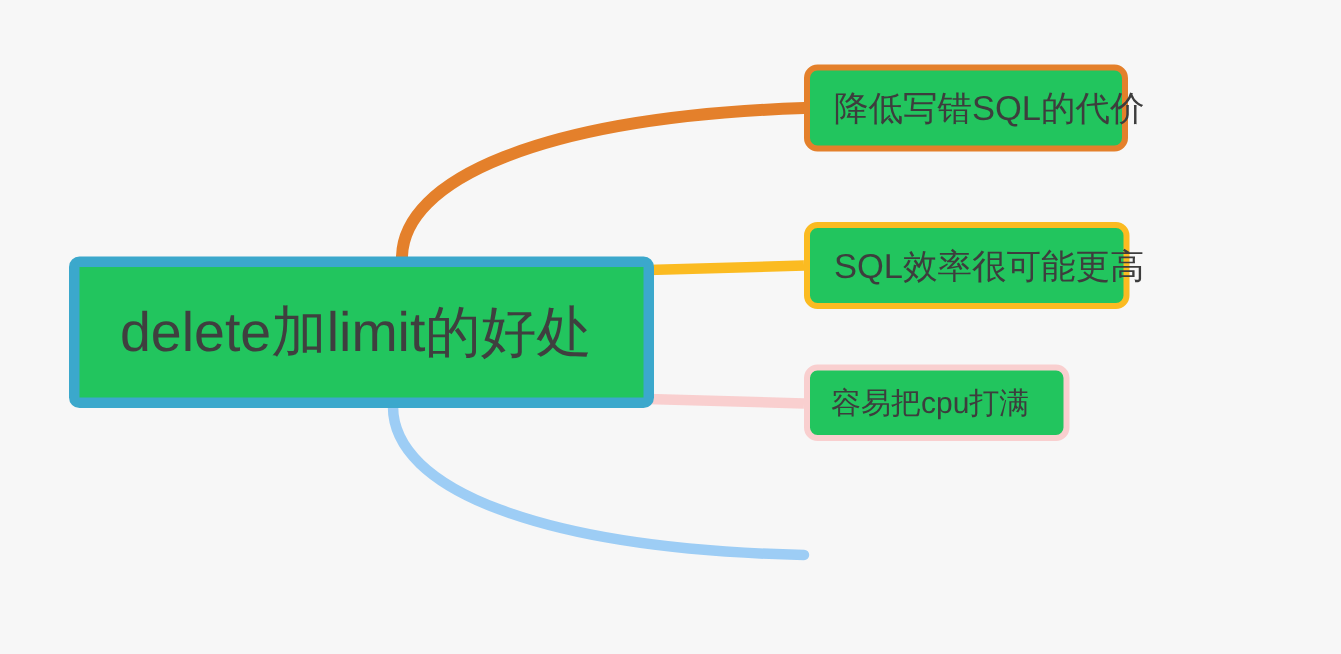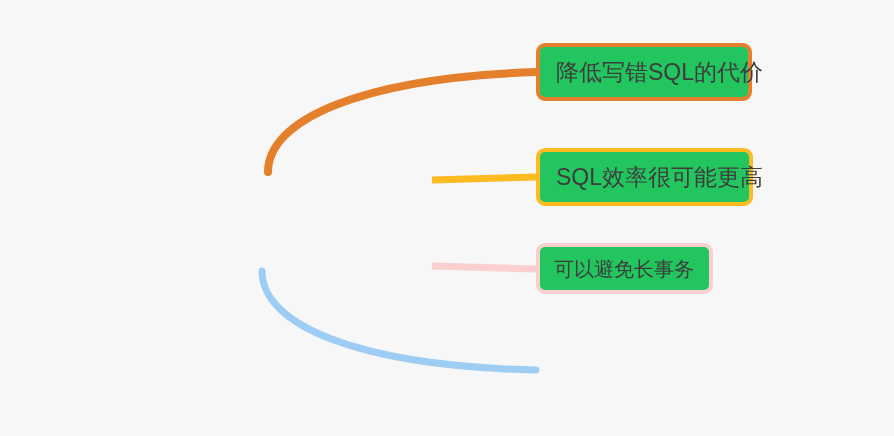--- a/index.html
+++ b/index.html
@@ -114,27 +114,30 @@
 
     <path d="M 268 172 C 268 120, 360 78, 536 72" fill="none" stroke="#e4802b" stroke-width="8" stroke-linecap="round"></path>
 
     <path d="M 432 180 L 536 177" fill="none" stroke="#fbbb21" stroke-width="7" stroke-linecap="butt"></path>
 
     <path d="M 432 266 L 536 269" fill="none" stroke="#f9cfcf" stroke-width="7" stroke-linecap="butt"></path>
 
     <path d="M 262 271 C 262 326, 360 366, 536 370" fill="none" stroke="#9dcdf5" stroke-width="7" stroke-linecap="round"></path>
   </svg>
 
+  <div class="node" id="root-node">
+    <span class="node-label">delete加limit的好处</span>
+  </div>
 
   <div class="node branch" id="branch-0">
     <span class="node-label">降低写错SQL的代价</span>
   </div>
 
   <div class="node branch" id="branch-1">
     <span class="node-label">SQL效率很可能更高</span>
   </div>
 
   <div class="node branch" id="branch-2">
-    <span class="node-label">可以避免长事务</span>
+    <span class="node-label">容易把cpu打满</span>
   </div>
 
 
 </div>
 
 </body></html>

